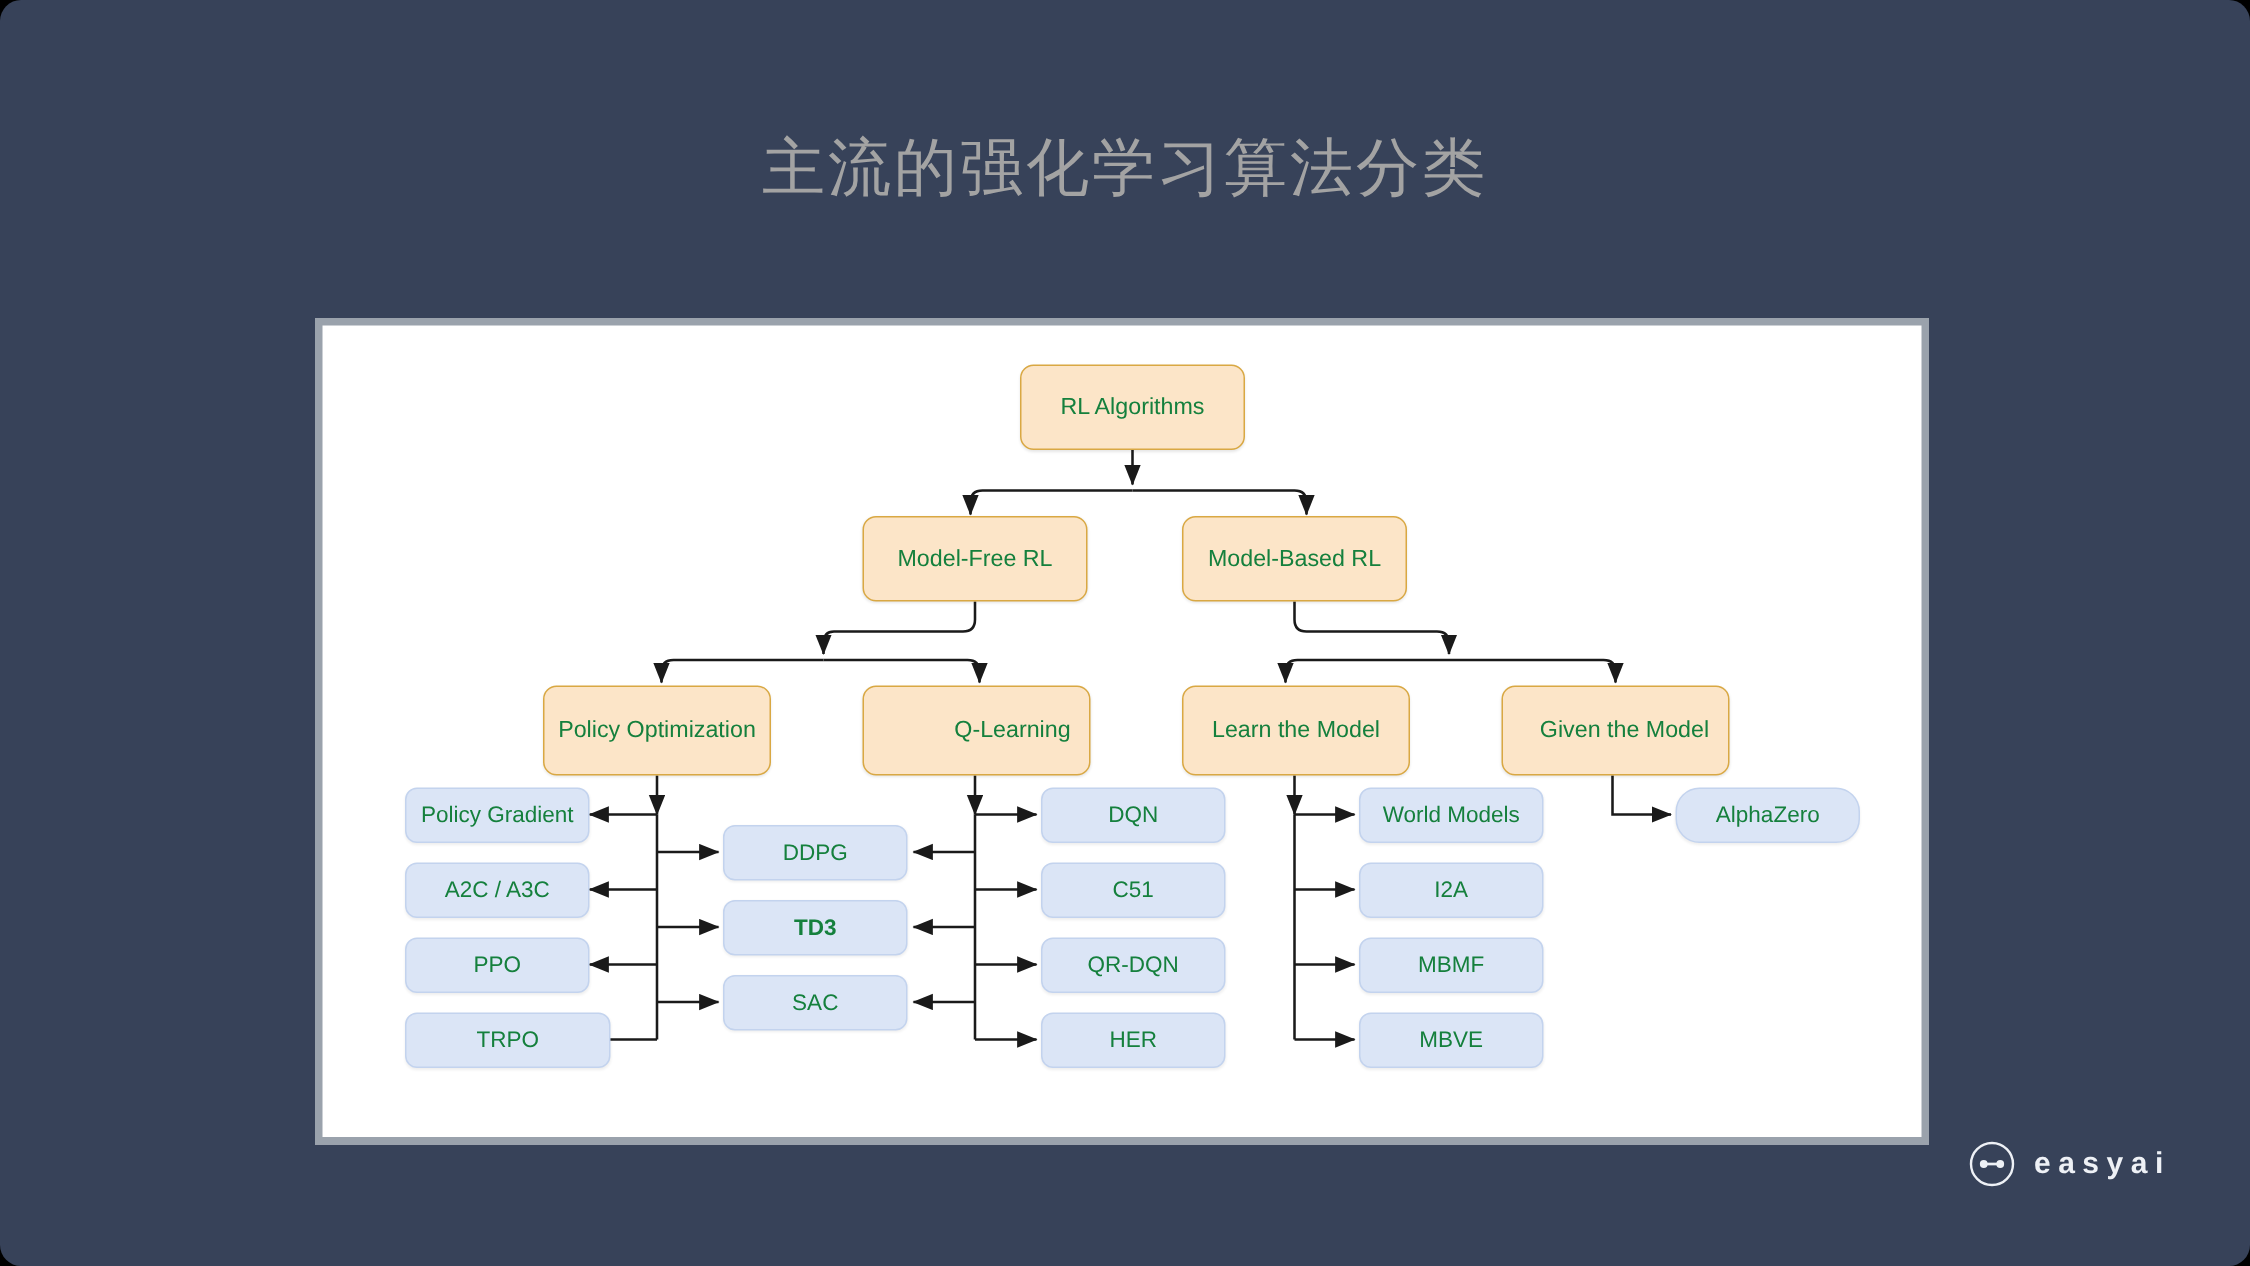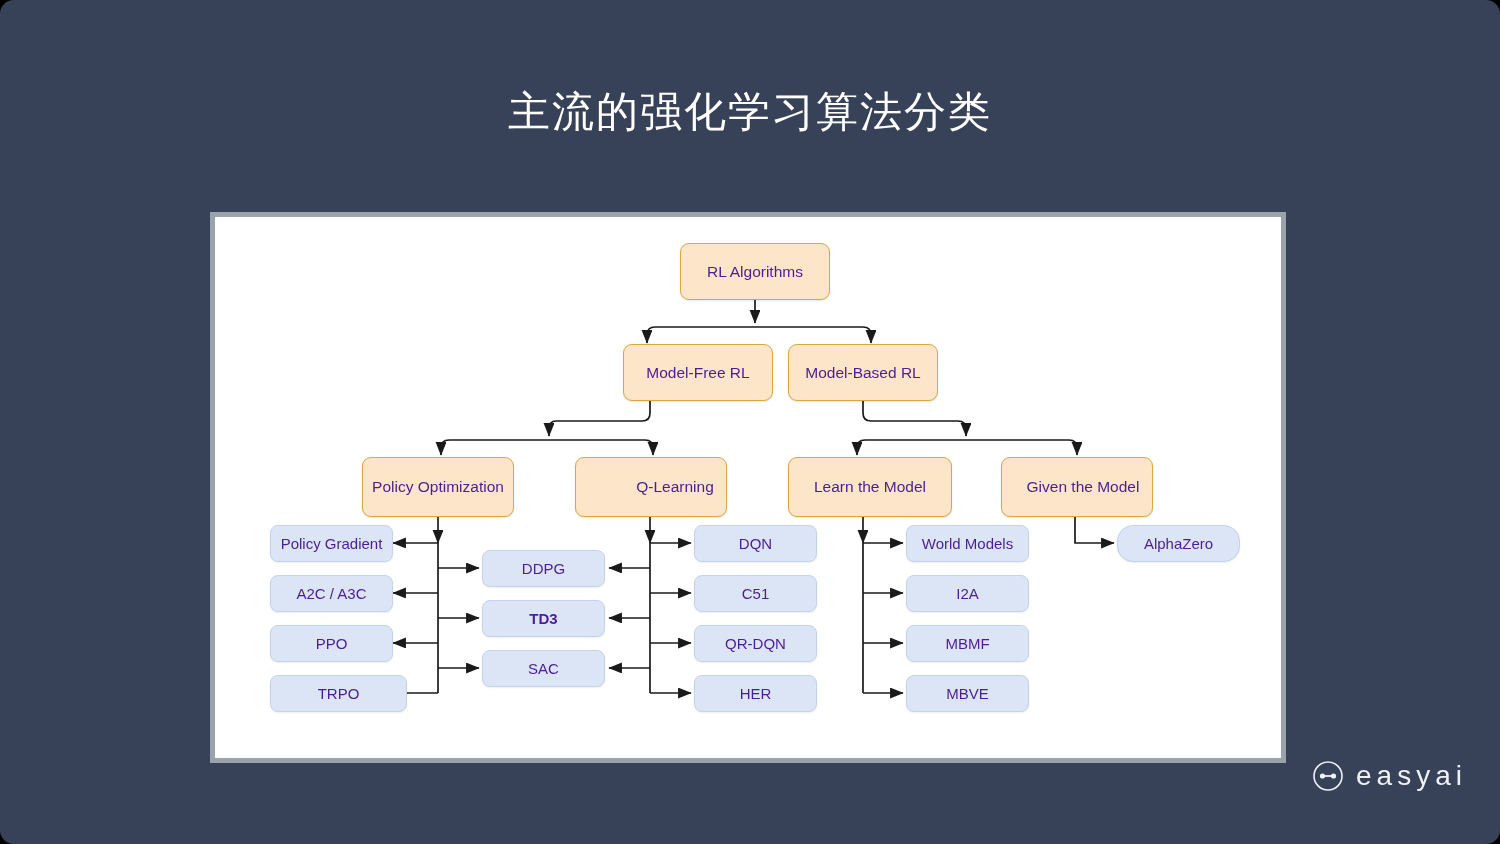--- a/index.html
+++ b/index.html
@@ -14,21 +14,21 @@
     width: 1500px; height: 844px;
     background: #374259;
     border-radius: 14px;
     overflow: hidden;
   }
   #title {
     position: absolute;
     left: 0; top: 86px;
     width: 1500px;
     text-align: center;
-    color: #ffffff;
+    color: #a3a3a3;
     font-size: 42px;
     font-weight: 400;
     letter-spacing: 2px;
     line-height: 1.25;
   }
   #panel {
     position: absolute;
     left: 210px; top: 212px;
     width: 1076px; height: 551px;
     background: #ffffff;
@@ -40,21 +40,21 @@
     width: 1066px; height: 541px;
   }
   #canvas svg { position: absolute; left: 0; top: 0; }
 
   .node {
     position: absolute;
     display: flex;
     align-items: center;
     justify-content: center;
     text-align: center;
-    color: #4c1d95;
+    color: #15803d;
     font-size: 15px;
     line-height: 1.15;
     white-space: nowrap;
   }
   .node.cat {
     background: #fce5c8;
     border: 1.6px solid #d9a843;
     border-radius: 9px;
     box-shadow: 0 1px 2px rgba(0,0,0,.10);
     font-size: 15.5px;
@@ -70,23 +70,23 @@
   #logo {
     position: absolute;
     left: 1312px; top: 760px;
     display: flex;
     align-items: center;
     gap: 12px;
   }
   #logo .mark { width: 32px; height: 32px; }
   #logo .word {
     color: #eef1f6;
-    font-size: 28px;
+    font-size: 20px;
     letter-spacing: 5px;
-    font-weight: 400;
+    font-weight: 700;
   }
 </style>
 </head>
 <body>
 
 <div id="slide">
 
   <div id="title">主流的强化学习算法分类</div>
 
   <div id="panel">
@@ -149,34 +149,34 @@
           <path d="M223,326 L223,476"></path>
           <path d="M435,326 L435,476"></path>
           <path d="M648,326 L648,476"></path>
         </g>
       </svg>
 
       <div class="node cat" style="left:465px; top:26px; width:150px; height:57px;">
         <span>RL Algorithms</span>
       </div>
 
-      <div class="node cat" style="left:360px; top:127px; width:150px; height:57px;margin-left:48px;">
+      <div class="node cat" style="left:360px; top:127px; width:150px; height:57px;">
         <span>Model-Free RL</span>
       </div>
       <div class="node cat" style="left:573px; top:127px; width:150px; height:57px;">
         <span>Model-Based RL</span>
       </div>
 
       <div class="node cat" style="left:147px; top:240px; width:152px; height:60px;">
         <span>Policy Optimization</span>
       </div>
       <div class="node cat" style="left:360px; top:240px; width:152px; height:60px;padding-left:48px;">
         <span>Q-Learning</span>
       </div>
-      <div class="node cat" style="left:573px; top:240px; width:164px; height:60px;justify-content:center;">
+      <div class="node cat" style="left:573px; top:240px; width:152px; height:60px;justify-content:center;">
         <span>Learn the Model</span>
       </div>
       <div class="node cat" style="left:786px; top:240px; width:152px; height:60px;padding-left:12px;">
         <span>Given the Model</span>
       </div>
 
       <div class="node leaf" style="left:55px; top:308px; width:123px; height:37px;">
         <span>Policy Gradient</span>
       </div>
       <div class="node leaf" style="left:55px; top:358px; width:123px; height:37px;">

